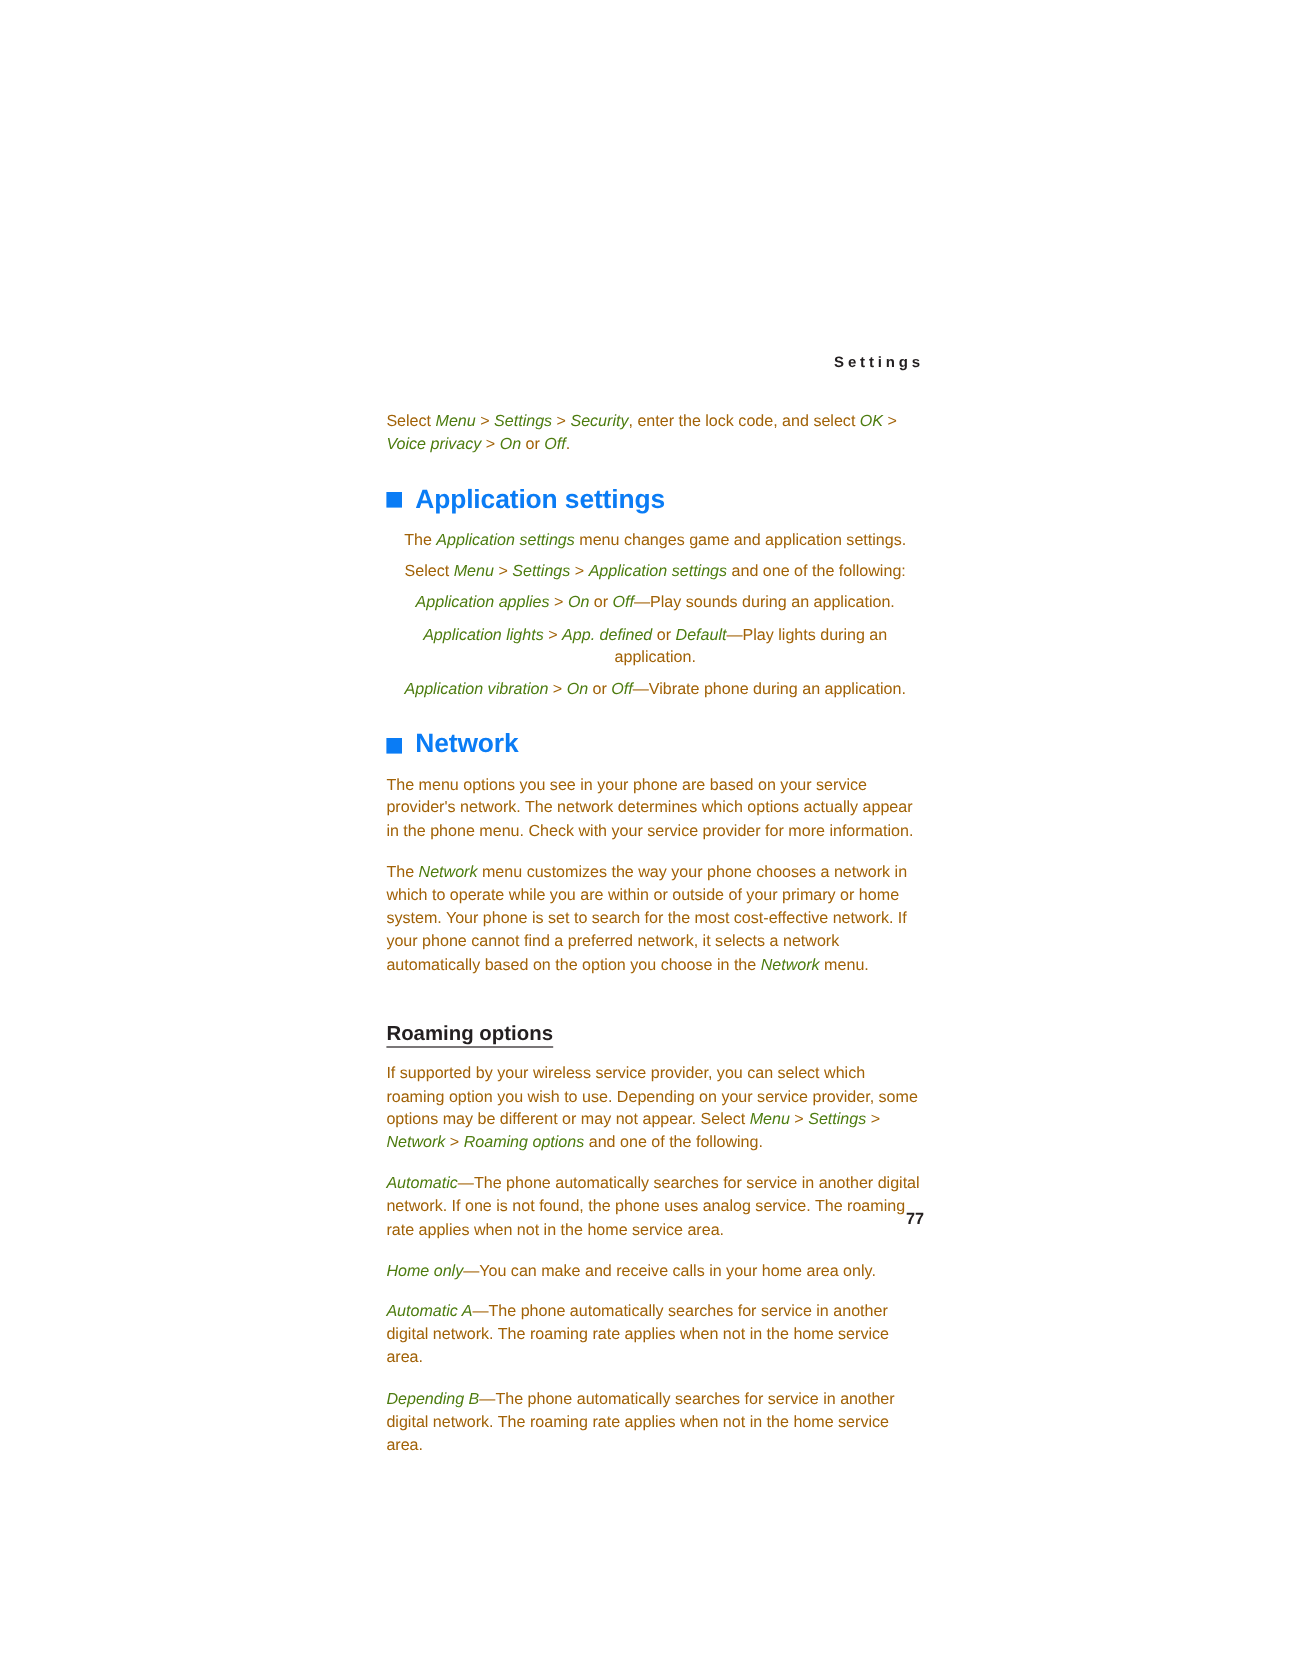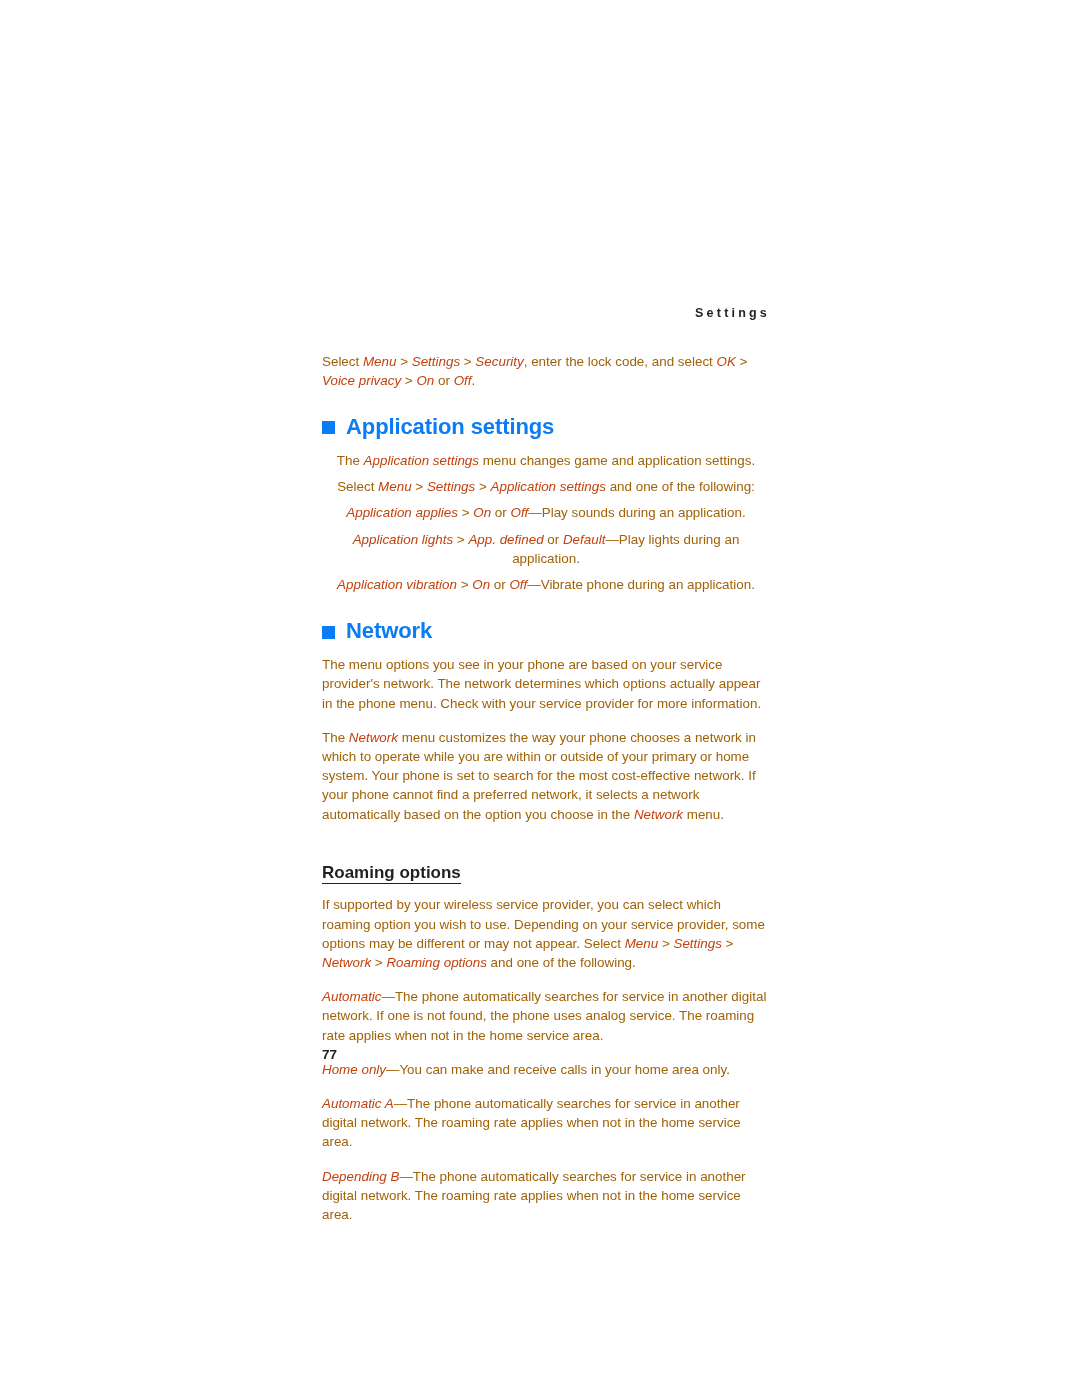--- a/index.html
+++ b/index.html
@@ -14,21 +14,20 @@
     font-family: "Liberation Sans", sans-serif;
     color: #231f20;
     -webkit-font-smoothing: antialiased;
   }
   .page {
     position: absolute;
     left: 0; top: 0;
     width: 1080px;
     height: 1330px;
     background: #ffffff;
-    margin-top: 11px;
   }
   .content-col {
     position: absolute;
     left: 322px;
     top: 296px;
     width: 448px;
   }
   
   .running-header {
     text-align: right;
@@ -46,21 +45,21 @@
     margin: 0 0 15px 0;
     color: #231f20;
     text-align: left;
   }
   p.tight {
     margin: 0 0 7px 0;
     text-align: center;
   }
   
   .ui {
-    color: #c2410c;
+    color: #4d7c0f;
     font-style: italic;
   }
   .sep {
     color: #a16207;
     font-style: normal;
   }
   
   .section-heading {
     display: flex;
     align-items: center;
@@ -92,22 +91,23 @@
     line-height: 1.15;
     display: inline-block;
     border-bottom: 1.6px solid #231f20;
     padding-bottom: 1px;
   }
   .sub-heading-wrap { margin: 0; }
   
   .page-number {
     position: absolute;
     left: 322px;
-    top: 1036px;
+    top: 1008px;
     width: 448px;
+    text-align: right;
     font-size: 13.5px;
     font-weight: bold;
     color: #231f20;
   }
 </style>
 </head>
 <body>
 
 <div class="page">
 

